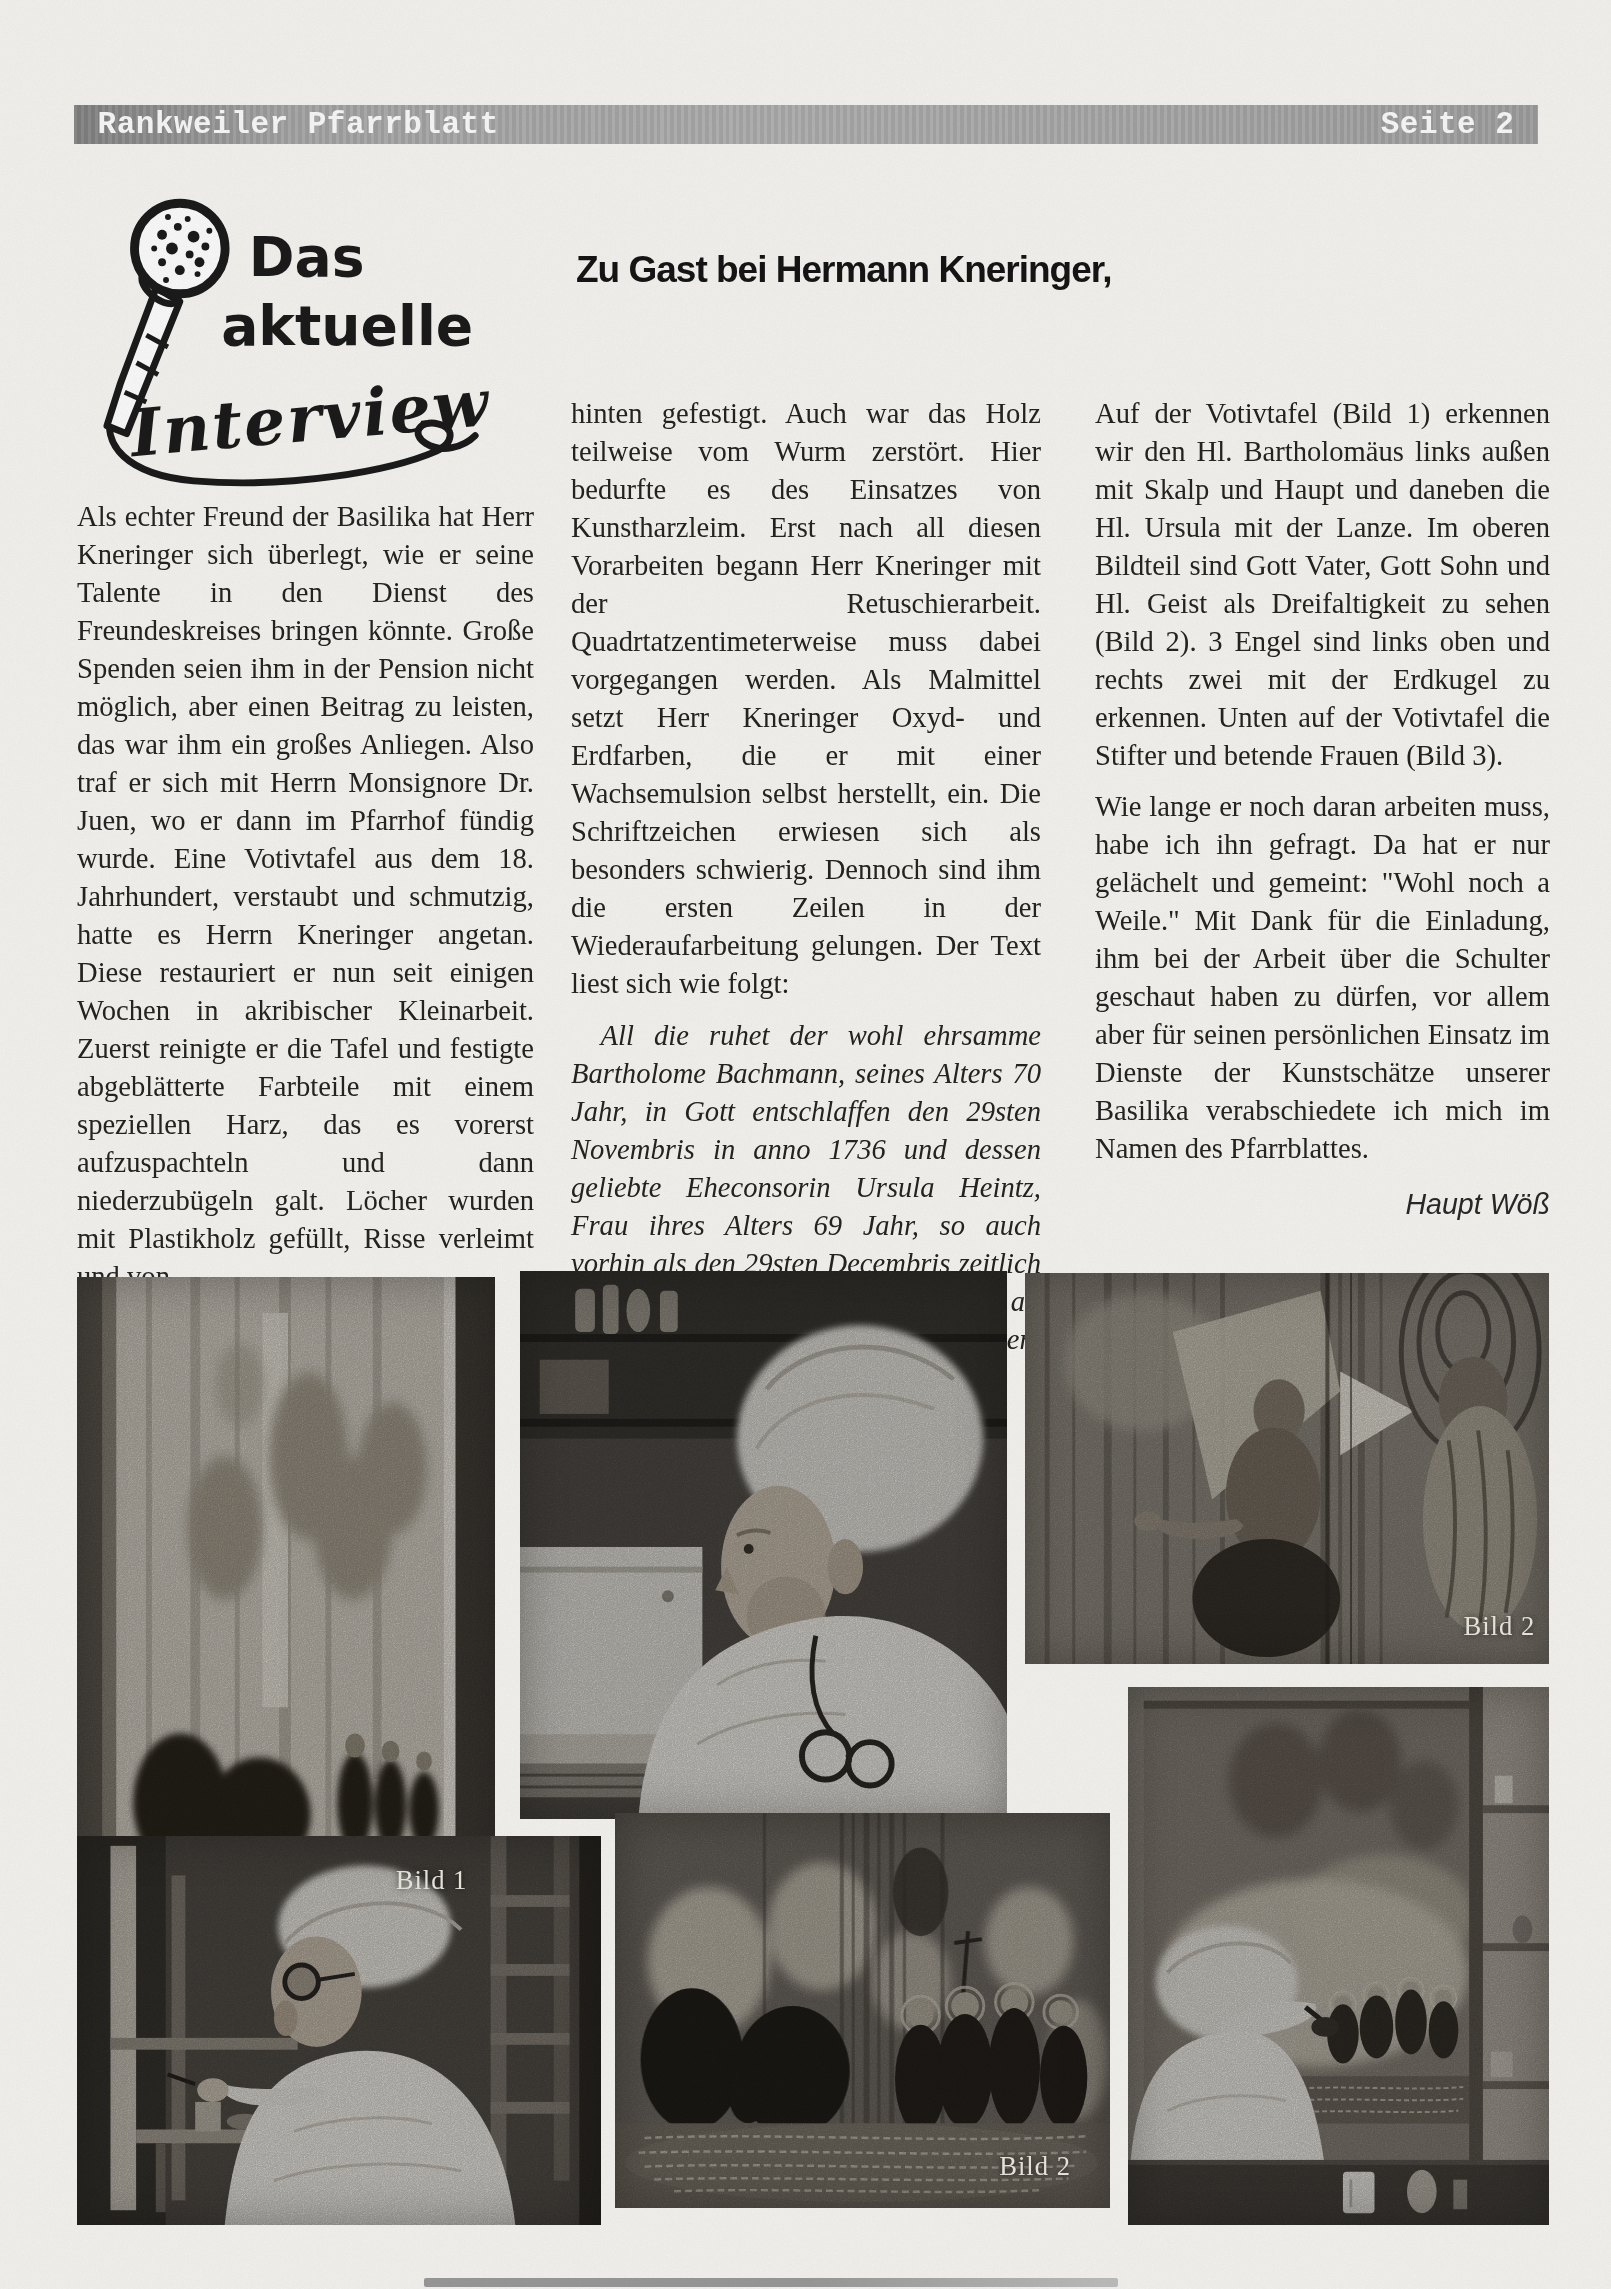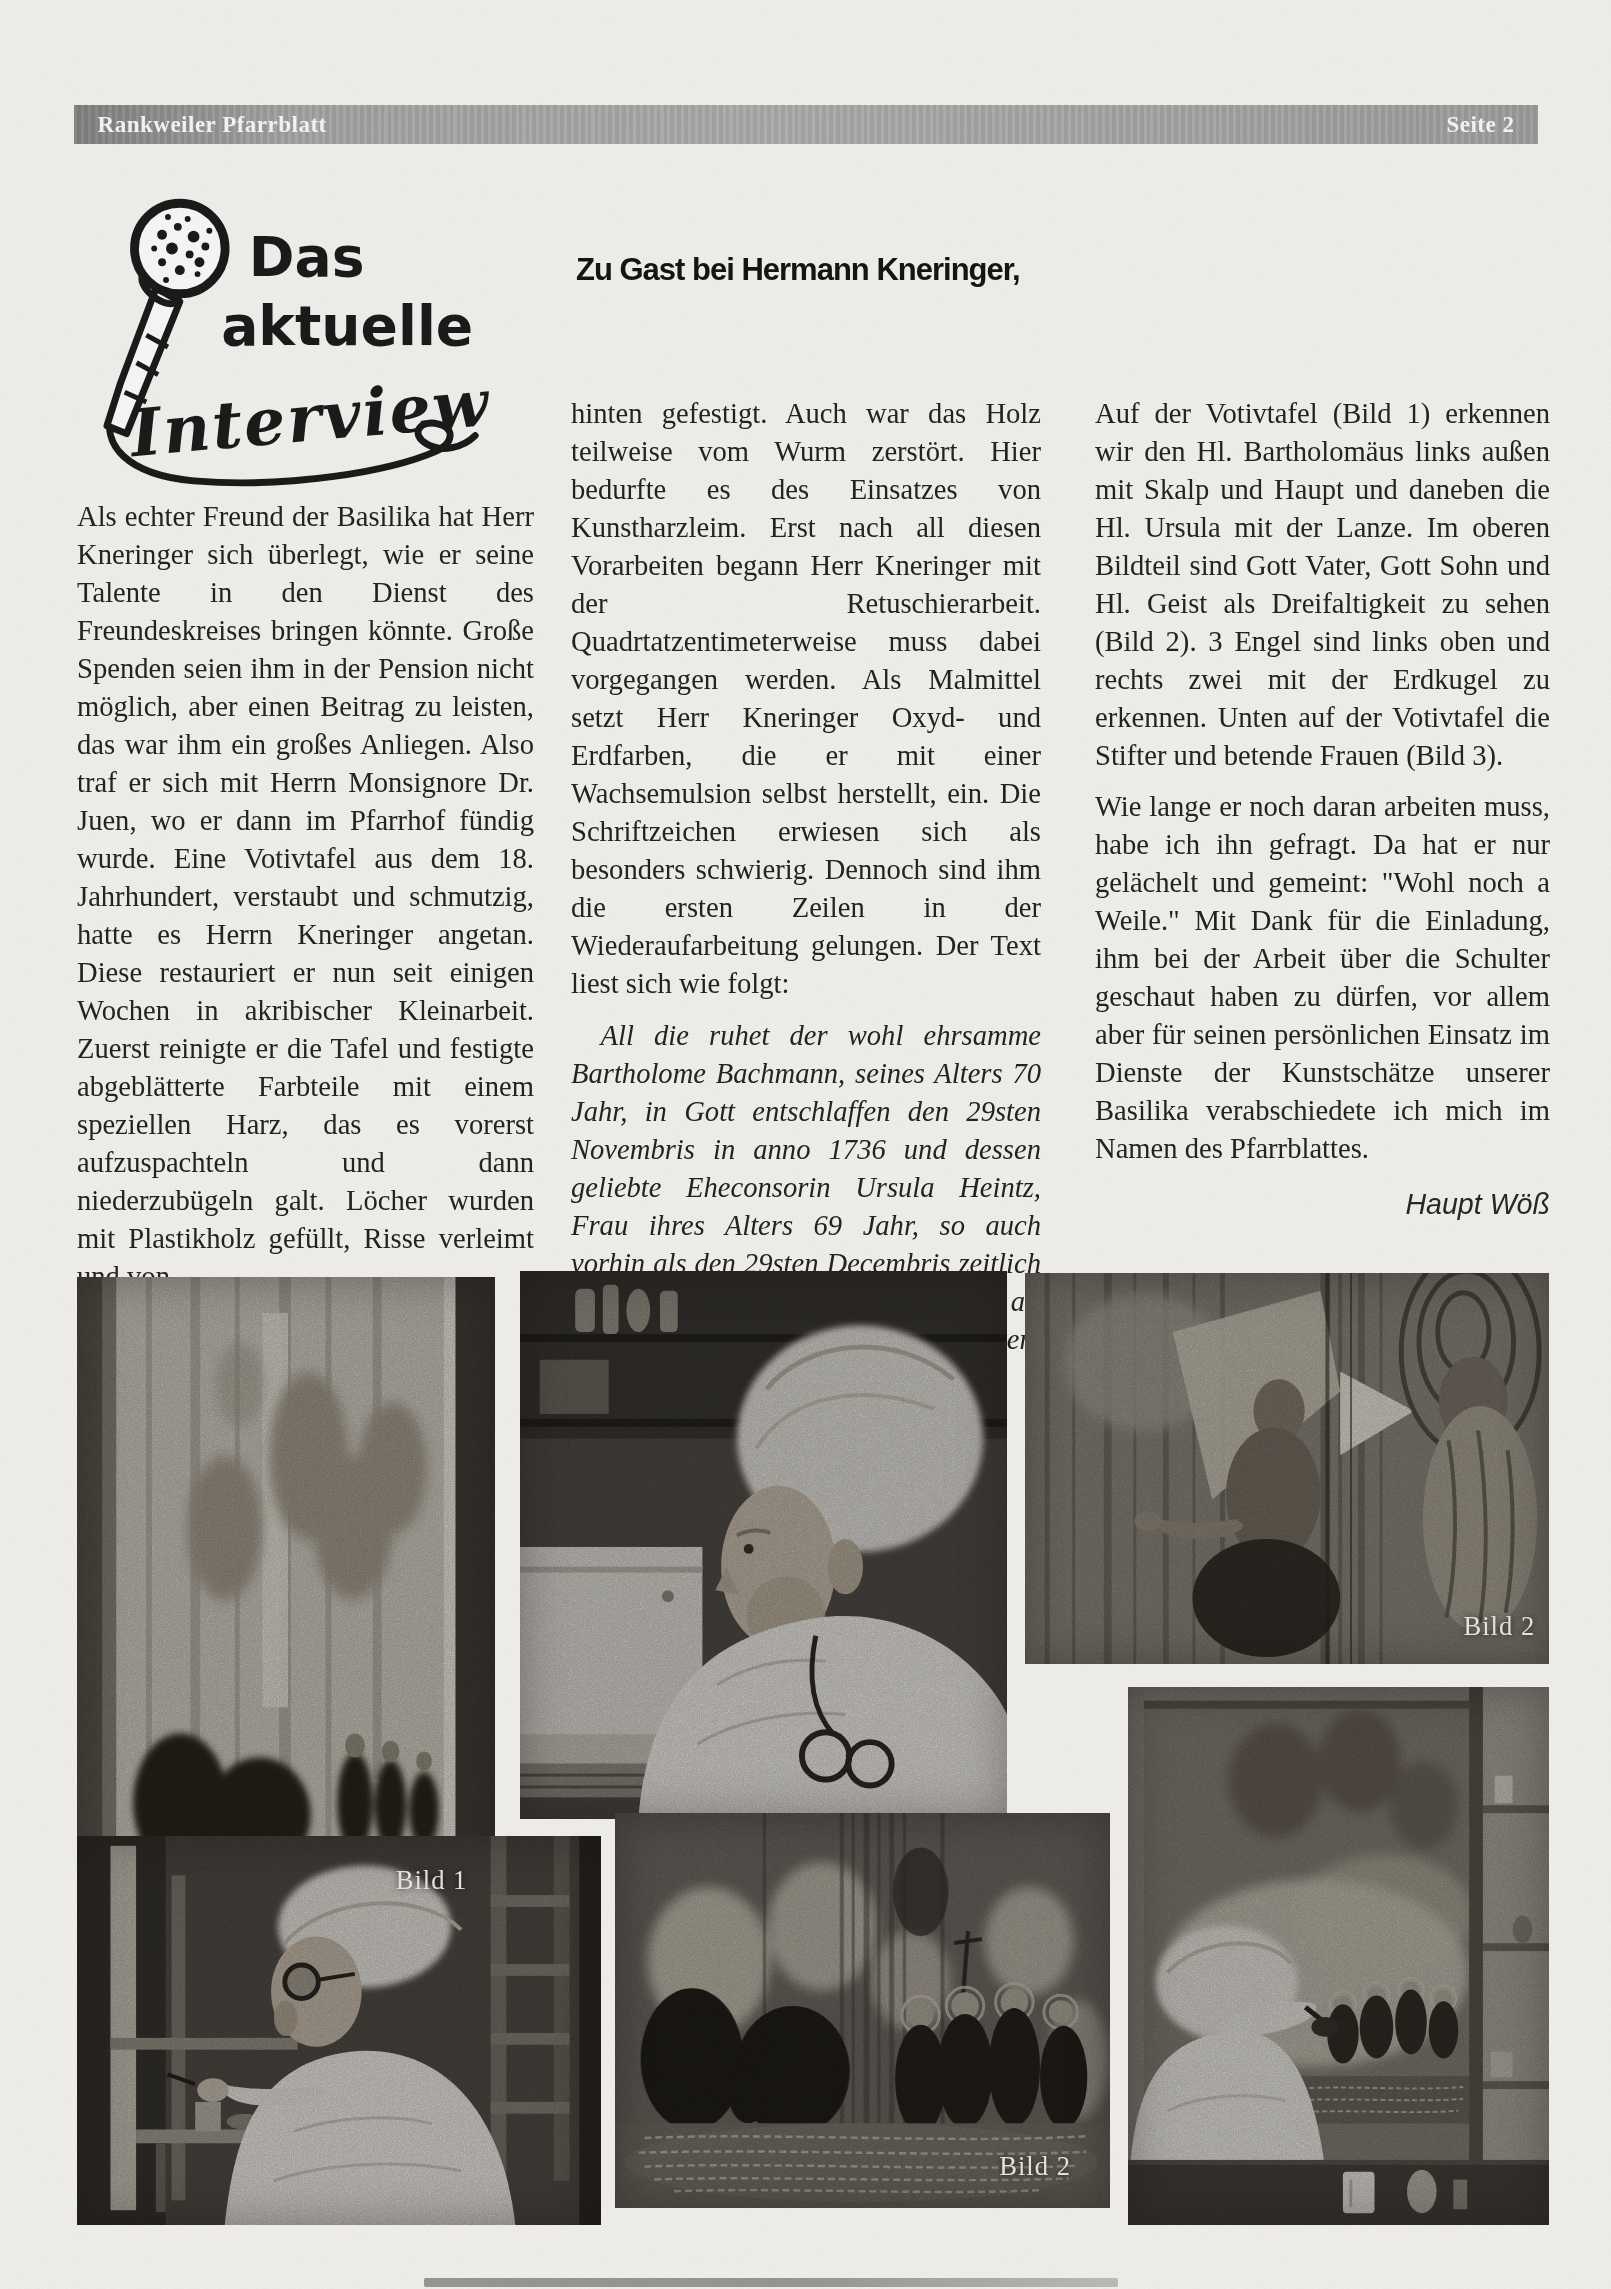--- a/index.html
+++ b/index.html
@@ -11,32 +11,32 @@
   
   .topbar{position:absolute;left:74px;top:105px;width:1464px;height:39px;
           background:linear-gradient(90deg,#9c9c9c 0%,#a9a9a9 14%,#b2b2b2 48%,#acacac 76%,#a3a3a3 100%);
           display:flex;justify-content:space-between;align-items:center;
           padding:0 23.6px;box-sizing:border-box;}
   .topbar::before{content:"";position:absolute;left:0;top:0;bottom:0;width:212px;
           background:linear-gradient(90deg,rgba(0,0,0,.14),rgba(0,0,0,0));}
   .topbar::after{content:"";position:absolute;inset:0;
           background:repeating-linear-gradient(90deg,rgba(255,255,255,.06) 0 3px,rgba(0,0,0,.05) 3px 6.9px);}
   .topbar .pub,.topbar .pageno{position:relative;z-index:2;color:#fdfdfd;
-          font-family:Liberation Serif, serif;font-weight:bold;font-size:23px;letter-spacing:0.5px;}
+          font-family:Liberation Mono, monospace;font-weight:bold;font-size:31px;letter-spacing:0.5px;}
 
   
   .logo{position:absolute;left:103px;top:197px;width:384px;height:296px;}
   .logo svg{overflow:visible;}
   .logo-word{font-family:"DejaVu Sans",sans-serif;font-weight:bold;fill:#1c1c1c;}
   .logo-script{font-family:"DejaVu Serif",serif;font-style:italic;font-weight:bold;fill:#1c1c1c;}
 
   
   .headline{position:absolute;left:576px;top:246px;width:788px;
           font-family:"Liberation Sans",sans-serif;font-weight:bold;
-          font-size:31px;line-height:48px;letter-spacing:-1px;color:#161616;}
+          font-size:37px;line-height:48px;letter-spacing:-1px;color:#161616;}
 
   
   .col{position:absolute;color:#262524;}
   .col p{margin:3px;font-size:28.6px;line-height:38px;text-align:justify;hyphens:auto;}
   .col1{left:74px;top:495px;width:463px;}
   .col2{left:568px;top:392px;width:476px;}
   .col3{left:1092px;top:392px;width:461px;}
   .quote{font-style:italic;margin-top:13.8px !important;text-indent:29.6px;}
   .para-gap{margin-top:12.8px !important;}
   .byline{margin-top:17.7px !important;text-align:right !important;

